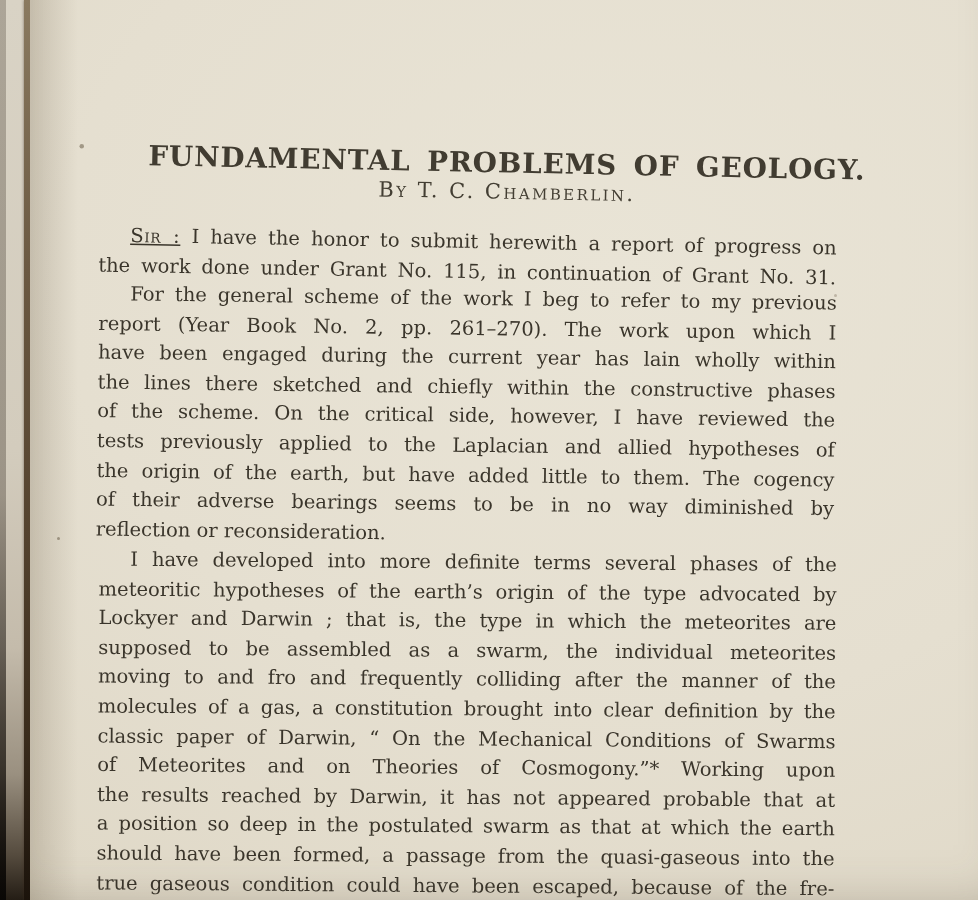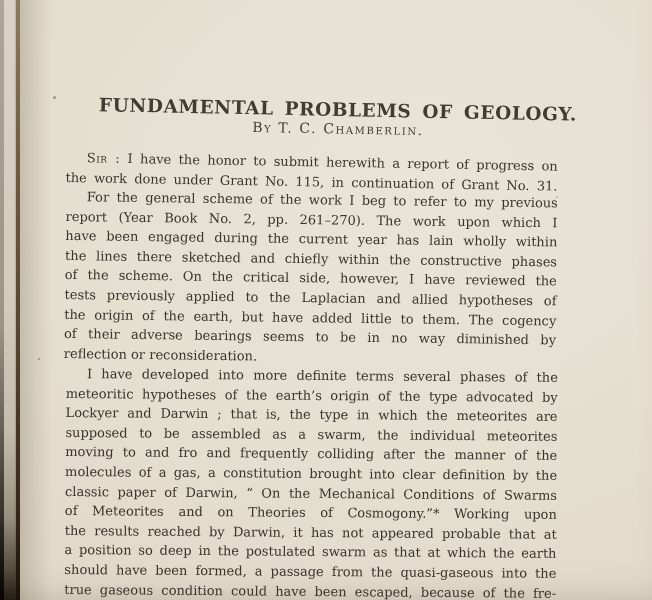--- a/index.html
+++ b/index.html
@@ -96,20 +96,21 @@
     text-align-last: justify;
     text-justify: inter-word;
     overflow: visible;
     white-space: normal;
   }
   .line.first { text-indent: 21px; }
   .line.short { text-align-last: left; }
   .lead {
     font-variant: small-caps;
     letter-spacing: 0.5px;
+    text-decoration: underline;
   }
 </style>
 </head>
 <body>
 
 <div class="stage">
   <div class="edge-strip"></div>
   <div class="edge-dark"></div>
   <div class="binding-line"></div>
 

